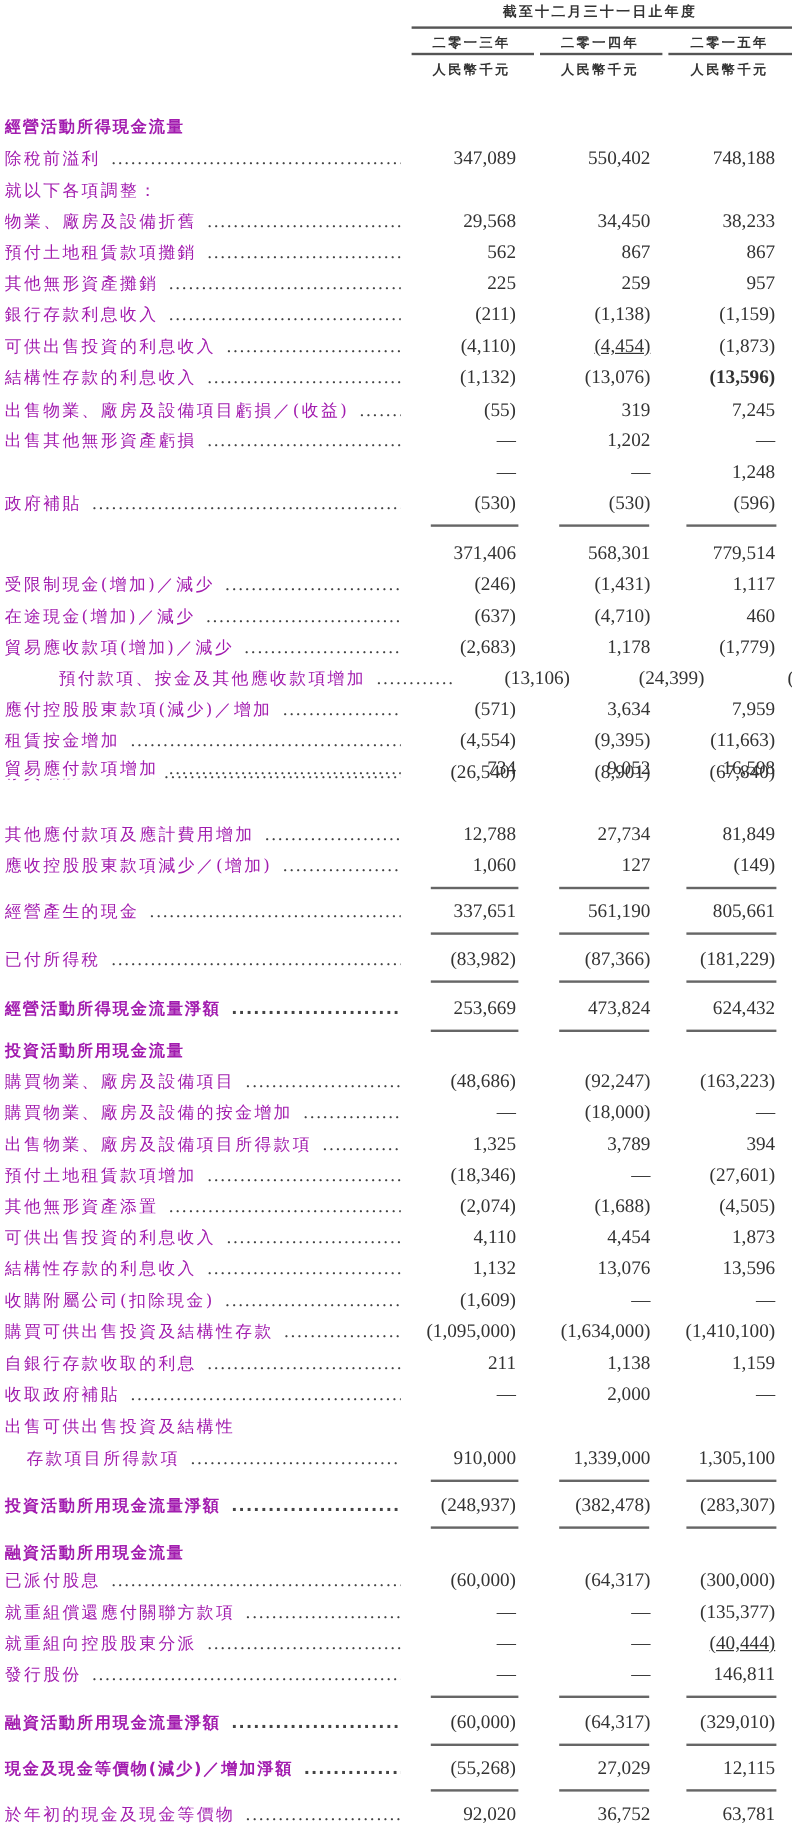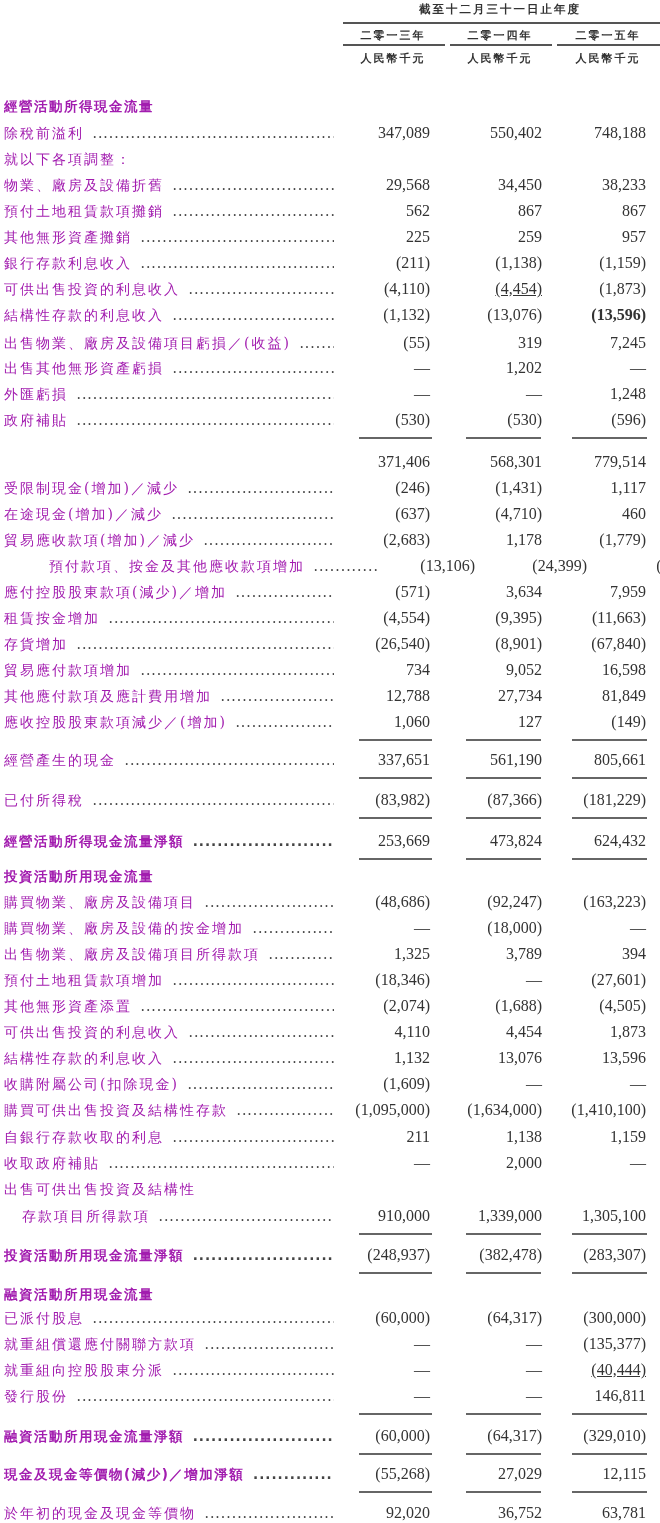--- a/index.html
+++ b/index.html
@@ -117,21 +117,20 @@
       <div class="val c1" style="padding-right: 0px;">319</div>
       <div class="val c2" style="padding-right: 0px;">7,245</div>
     </div>
     <div class="row" style="top: 355px;">
       <div class="label dots"><span class="txt">出售其他無形資產虧損</span></div>
       <div class="val c0" style="padding-right: 0px;">—</div>
       <div class="val c1" style="padding-right: 0px;">1,202</div>
       <div class="val c2" style="padding-right: 0px;">—</div>
     </div>
     <div class="row" style="top: 381px;">
-      <div class="label dots"><span class="txt">外匯虧損</span></div>
       <div class="val c0" style="padding-right: 0px;">—</div>
       <div class="val c1" style="padding-right: 0px;">—</div>
       <div class="val c2" style="padding-right: 0px;">1,248</div>
     </div>
     <div class="row" style="top: 407px;">
       <div class="label dots"><span class="txt">政府補貼</span></div>
       <div class="val c0" style="margin-right: -6px;">(530)</div>
       <div class="val c1" style="margin-right: -6px;">(530)</div>
       <div class="val c2" style="margin-right: -6px;">(596)</div>
       <div class="rule r0" style="top: 30px;"></div>
@@ -179,21 +178,21 @@
       <div class="val c0" style="margin-right: -6px;">(4,554)</div>
       <div class="val c1" style="margin-right: -6px;">(9,395)</div>
       <div class="val c2" style="margin-right: -6px;">(11,663)</div>
     </div>
     <div class="row" style="top: 631px;">
       <div class="label dots"><span class="txt">存貨增加</span></div>
       <div class="val c0" style="margin-right: -6px;">(26,540)</div>
       <div class="val c1" style="margin-right: -6px;">(8,901)</div>
       <div class="val c2" style="margin-right: -6px;">(67,840)</div>
     </div>
-    <div class="row" style="top: 657px;">
+    <div class="row" style="top: 628px;">
       <div class="label dots"><span class="txt">貿易應付款項增加</span></div>
       <div class="val c0" style="padding-right: 0px;">734</div>
       <div class="val c1" style="padding-right: 0px;">9,052</div>
       <div class="val c2" style="padding-right: 0px;">16,598</div>
     </div>
     <div class="row" style="top: 683px;">
       <div class="label dots"><span class="txt">其他應付款項及應計費用增加</span></div>
       <div class="val c0" style="padding-right: 0px;">12,788</div>
       <div class="val c1" style="padding-right: 0px;">27,734</div>
       <div class="val c2" style="padding-right: 0px;">81,849</div>

